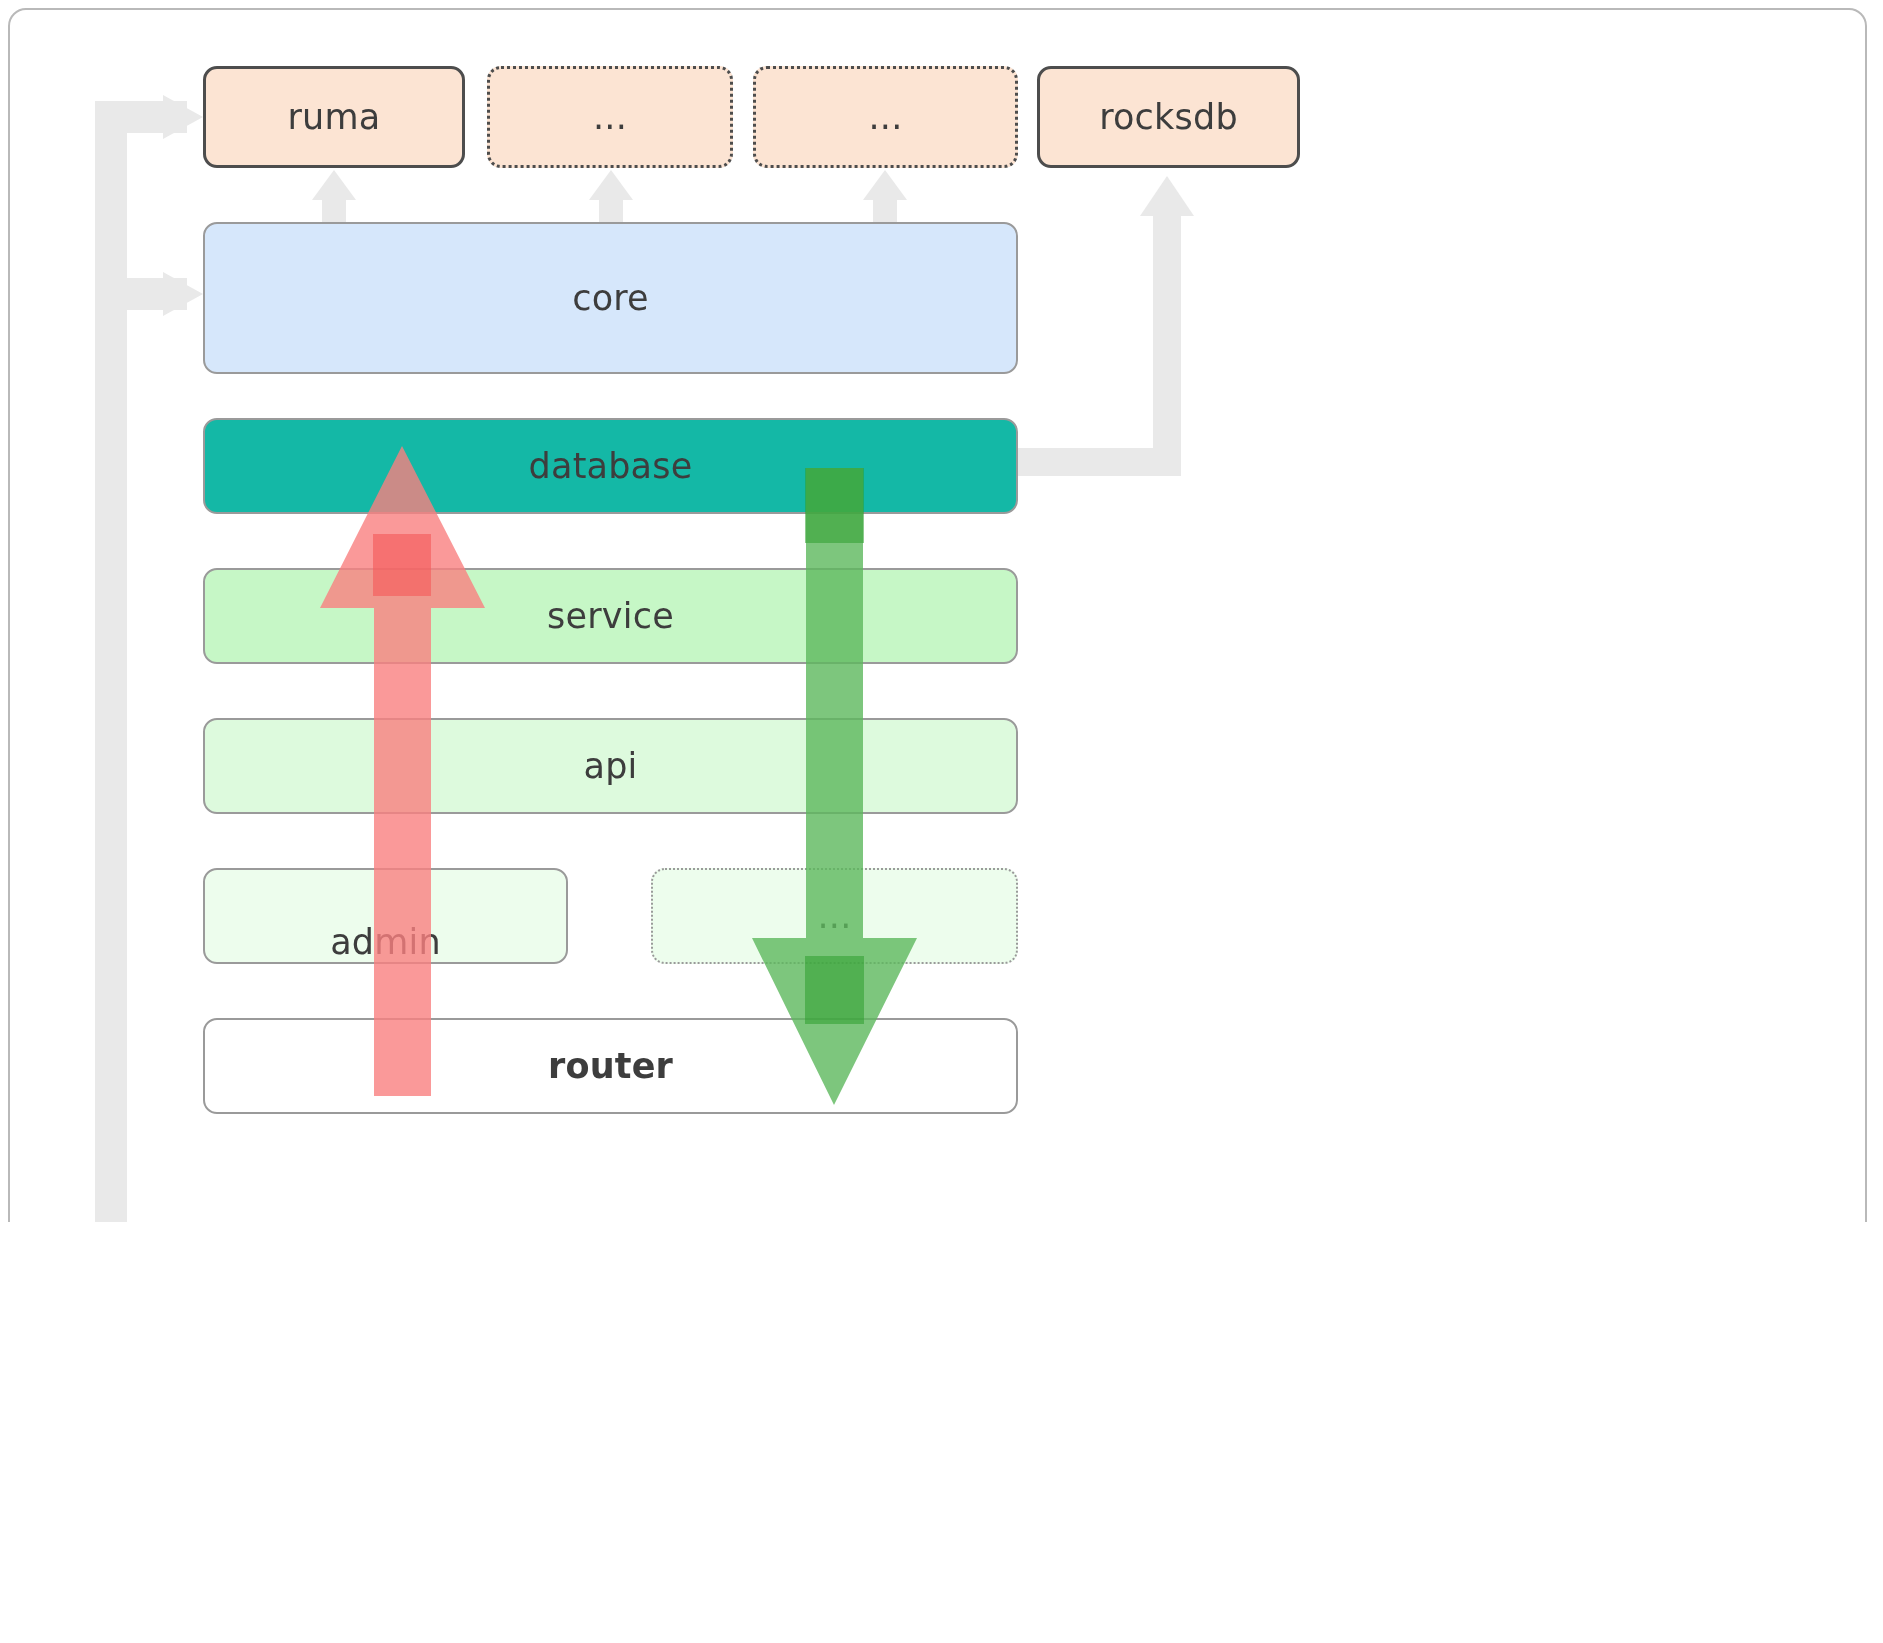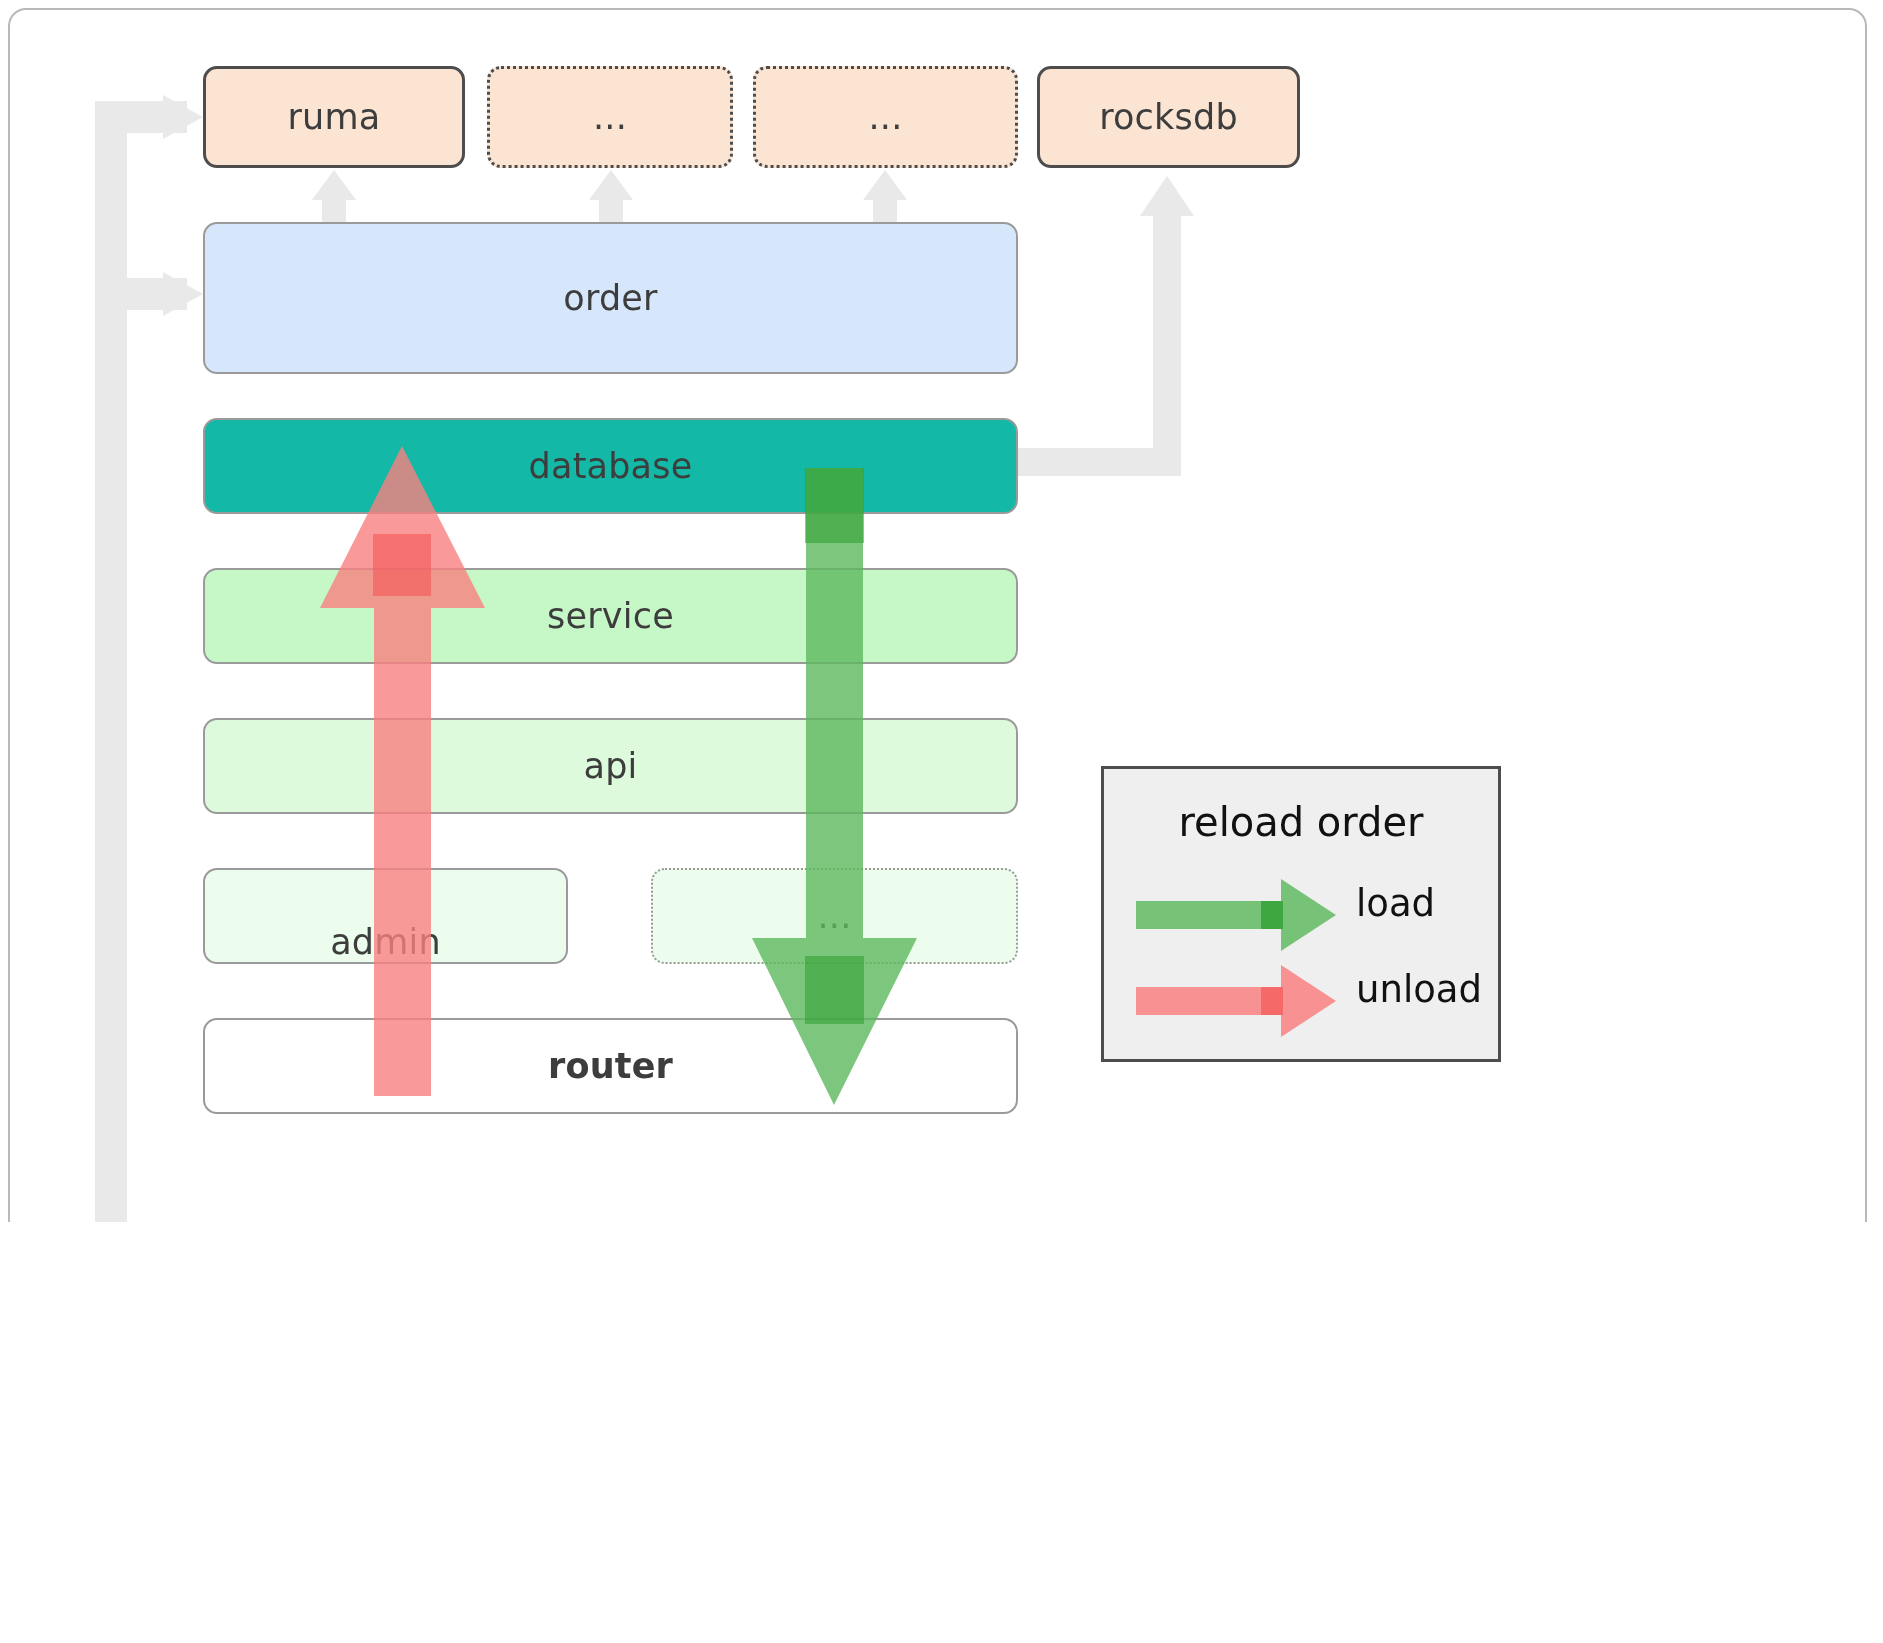--- a/index.html
+++ b/index.html
@@ -73,21 +73,21 @@
     <span class="lbl dots">...</span>
   </div>
   <div class="node dep dotted" style="left:753px;top:66px;width:265px;height:102px;">
     <span class="lbl dots">...</span>
   </div>
   <div class="node dep" style="left:1037px;top:66px;width:263px;height:102px;">
     <span class="lbl">rocksdb</span>
   </div>
 
   <div class="node core" style="left:203px;top:222px;width:815px;height:152px;">
-    <span class="lbl">order</span>
+    <span class="lbl">core</span>
   </div>
 
   <div class="node lvl" style="left:203px;top:418px;width:815px;height:96px;background:#14b8a6;">
     <span class="lbl">database</span>
   </div>
   <div class="node lvl" style="left:203px;top:568px;width:815px;height:96px;background:#c6f7c6;">
     <span class="lbl">service</span>
   </div>
   <div class="node lvl" style="left:203px;top:718px;width:815px;height:96px;background:#ddfadd;">
     <span class="lbl">api</span>
@@ -109,28 +109,13 @@
   <div class="ov" style="left:373px;top:534px;width:58px;height:62px;background:#f55c5c;opacity:.65;"></div>
 
   <svg class="bigarrow" style="left:752px;top:468px;width:165px;height:637px;" viewBox="0 0 165 637">
     <polygon points="54,0 111,0 111,470 165,470 82,637 0,470 54,470" fill="#5cb85c" fill-opacity="0.80"></polygon>
   </svg>
 
   <div class="ov" style="left:805px;top:468px;width:59px;height:75px;background:#2e9e2e;opacity:.55;"></div>
   <div class="ov" style="left:805px;top:956px;width:59px;height:68px;background:#2e9e2e;opacity:.55;"></div>
 
 
-  <div class="legend" style="left:1101px;top:766px;width:400px;height:296px;">
-    <div class="legend-title" style="top:30px;">reload order</div>
-
-    <svg style="position:absolute;left:32px;top:110px;width:200px;height:72px;" viewBox="0 0 200 72">
-      <polygon points="0,22 145,22 145,0 200,36 145,72 145,50 0,50" fill="#5cb85c" fill-opacity="0.82"></polygon>
-      <rect x="125" y="22" width="22" height="28" fill="#2e9e2e" fill-opacity="0.75"></rect>
-    </svg>
-    <div class="legend-label" style="left:252px;top:113px;">load</div>
-
-    <svg style="position:absolute;left:32px;top:196px;width:200px;height:72px;" viewBox="0 0 200 72">
-      <polygon points="0,22 145,22 145,0 200,36 145,72 145,50 0,50" fill="#f98080" fill-opacity="0.85"></polygon>
-      <rect x="125" y="22" width="22" height="28" fill="#f55c5c" fill-opacity="0.75"></rect>
-    </svg>
-    <div class="legend-label" style="left:252px;top:199px;">unload</div>
-  </div>
 </div>
 
 </body></html>

